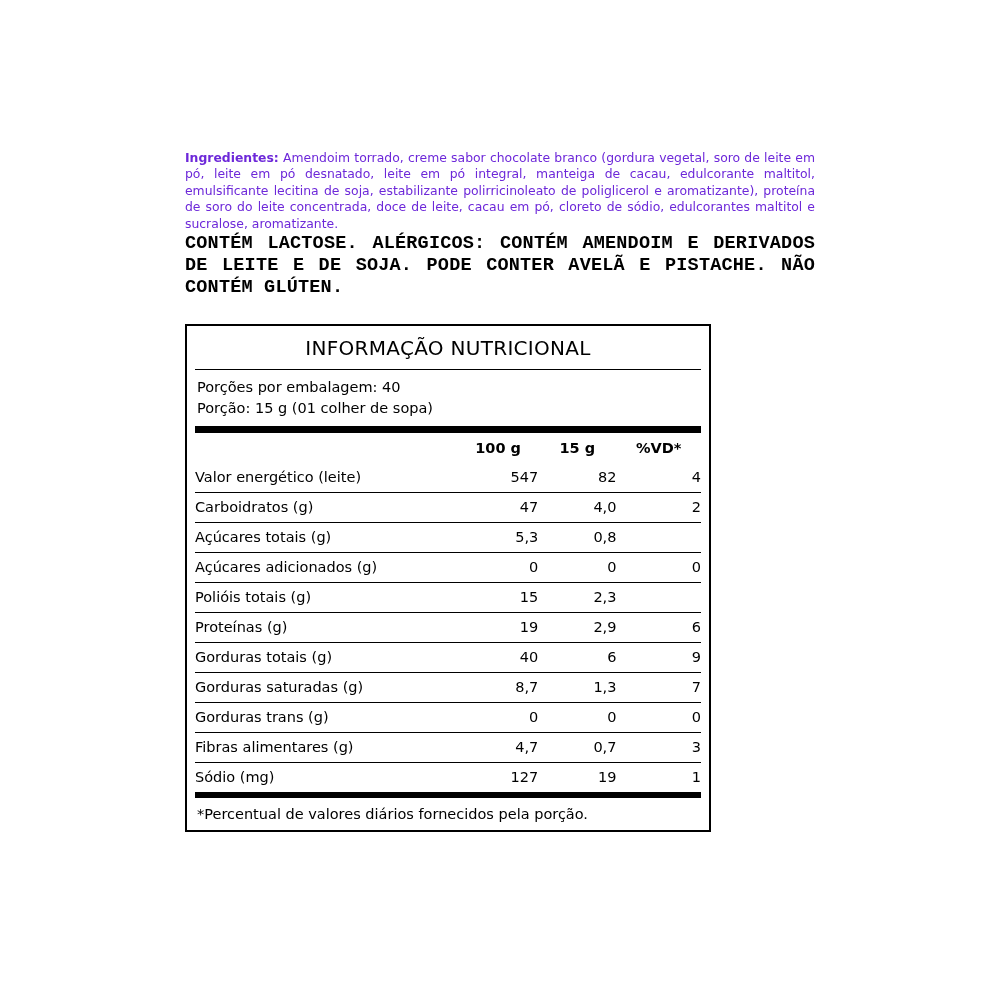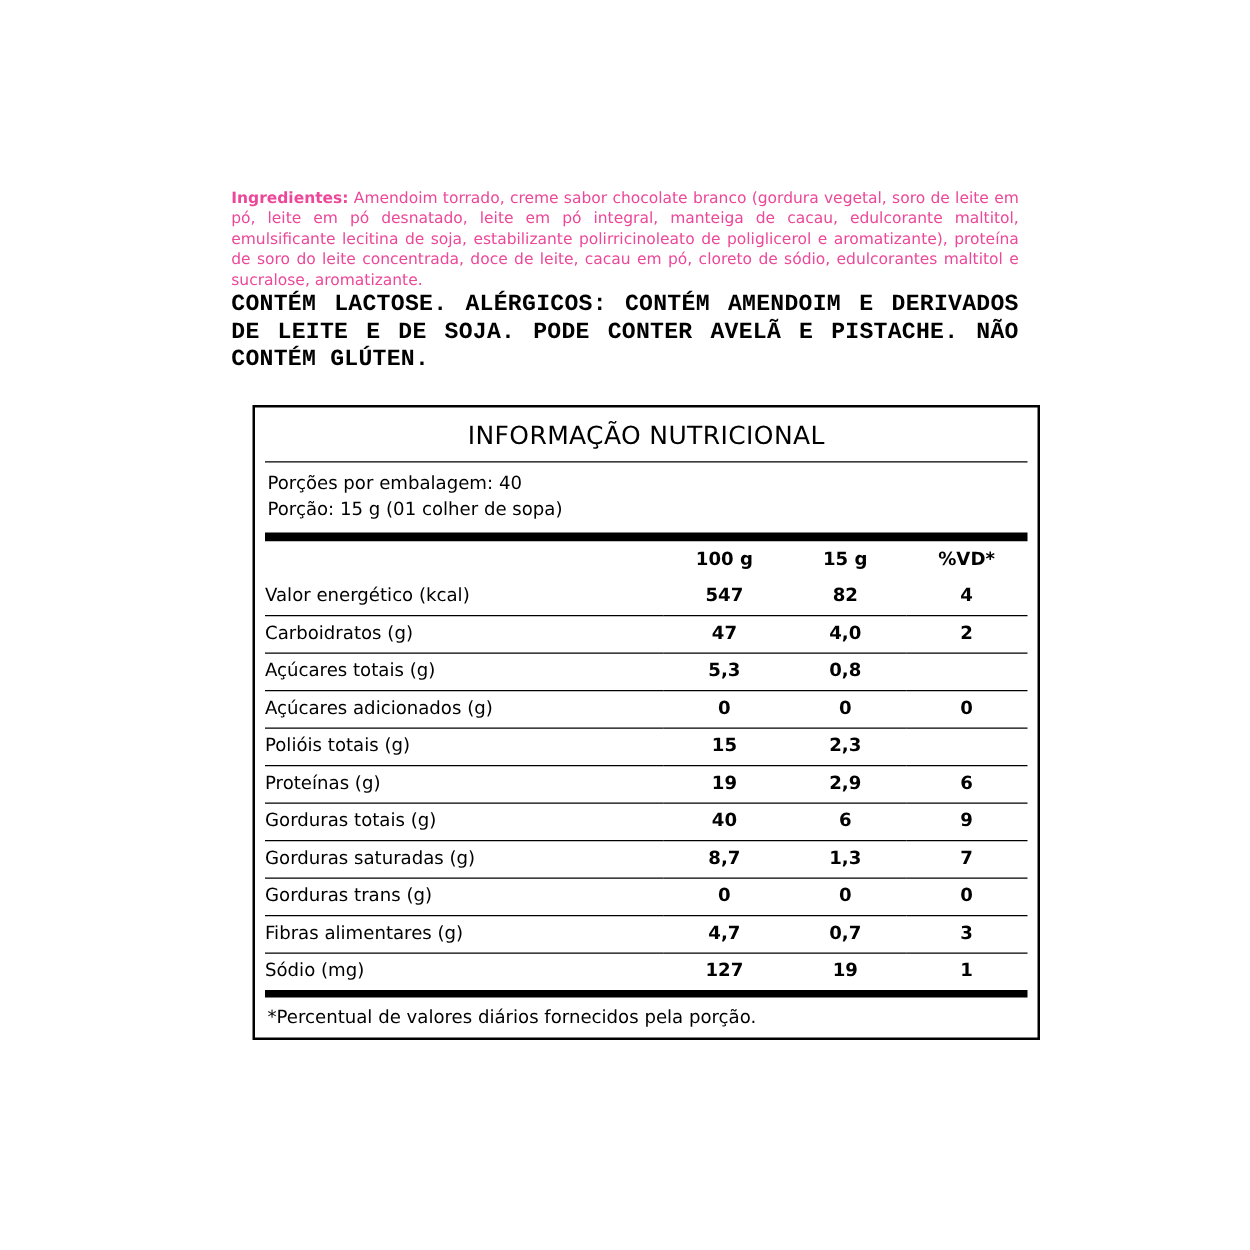--- a/index.html
+++ b/index.html
@@ -22,45 +22,44 @@
     top: 150px;
     width: 630px;
   }
 
   
   .ingredients {
     font-size: 12.4px;
     line-height: 1.32;
     text-align: justify;
     text-justify: inter-word;
-    color: #ec4899;
+    color: #6d28d9;
   }
   .ingredients .lbl {
     font-weight: bold;
   }
   .allergen {
     font-weight: bold;
     font-size: 18.5px;
     line-height: 1.18;
     letter-spacing: 0.2px;
     text-align: justify;
     text-justify: inter-word;
     margin-top: 1px;
     font-family: Liberation Mono, monospace;
   }
 
   
   .nutri {
     margin-top: 26px;
     border: 2px solid #000;
-    width: 630px;
+    width: 526px;
     box-sizing: border-box;
     padding: 0;
     background: #fff;
-    margin-left: 17px;
   }
   .nutri-title {
     text-align: center;
     font-size: 20px;
     padding: 10px 0 9px 0;
     letter-spacing: 0.3px;
   }
   .rule-thin {
     height: 1px;
     background: #000;
@@ -95,24 +94,24 @@
   table.nt tr.row.last > * {
     border-bottom: 0;
   }
   .c-name {
     text-align: left;
     padding-left: 10px;
     width: 330px;
     font-weight: normal;
   }
   .c-val {
-    text-align: center;
+    text-align: right;
     width: 100px;
     border-left: 1px solid #000;
-    font-weight: bold;
+    font-weight: normal;
   }
   .head-cell {
     font-weight: bold;
     text-align: center;
   }
   tr.header > * {
     height: 30px;
     border-bottom: 1px solid #000;
     vertical-align: middle;
   }
@@ -151,21 +150,21 @@
     <table class="nt">
       <tbody>
         <tr class="header">
           <th class="c-name"></th>
           <th class="c-val head-cell">100 g</th>
           <th class="c-val head-cell">15 g</th>
           <th class="c-val head-cell">%VD*</th>
         </tr>
 
         <tr class="row">
-          <td class="c-name">Valor energético (kcal)</td>
+          <td class="c-name">Valor energético (leite)</td>
           <td class="c-val">547</td>
           <td class="c-val">82</td>
           <td class="c-val">4</td>
         </tr>
         <tr class="row">
           <td class="c-name">Carboidratos (g)</td>
           <td class="c-val">47</td>
           <td class="c-val">4,0</td>
           <td class="c-val">2</td>
         </tr>

